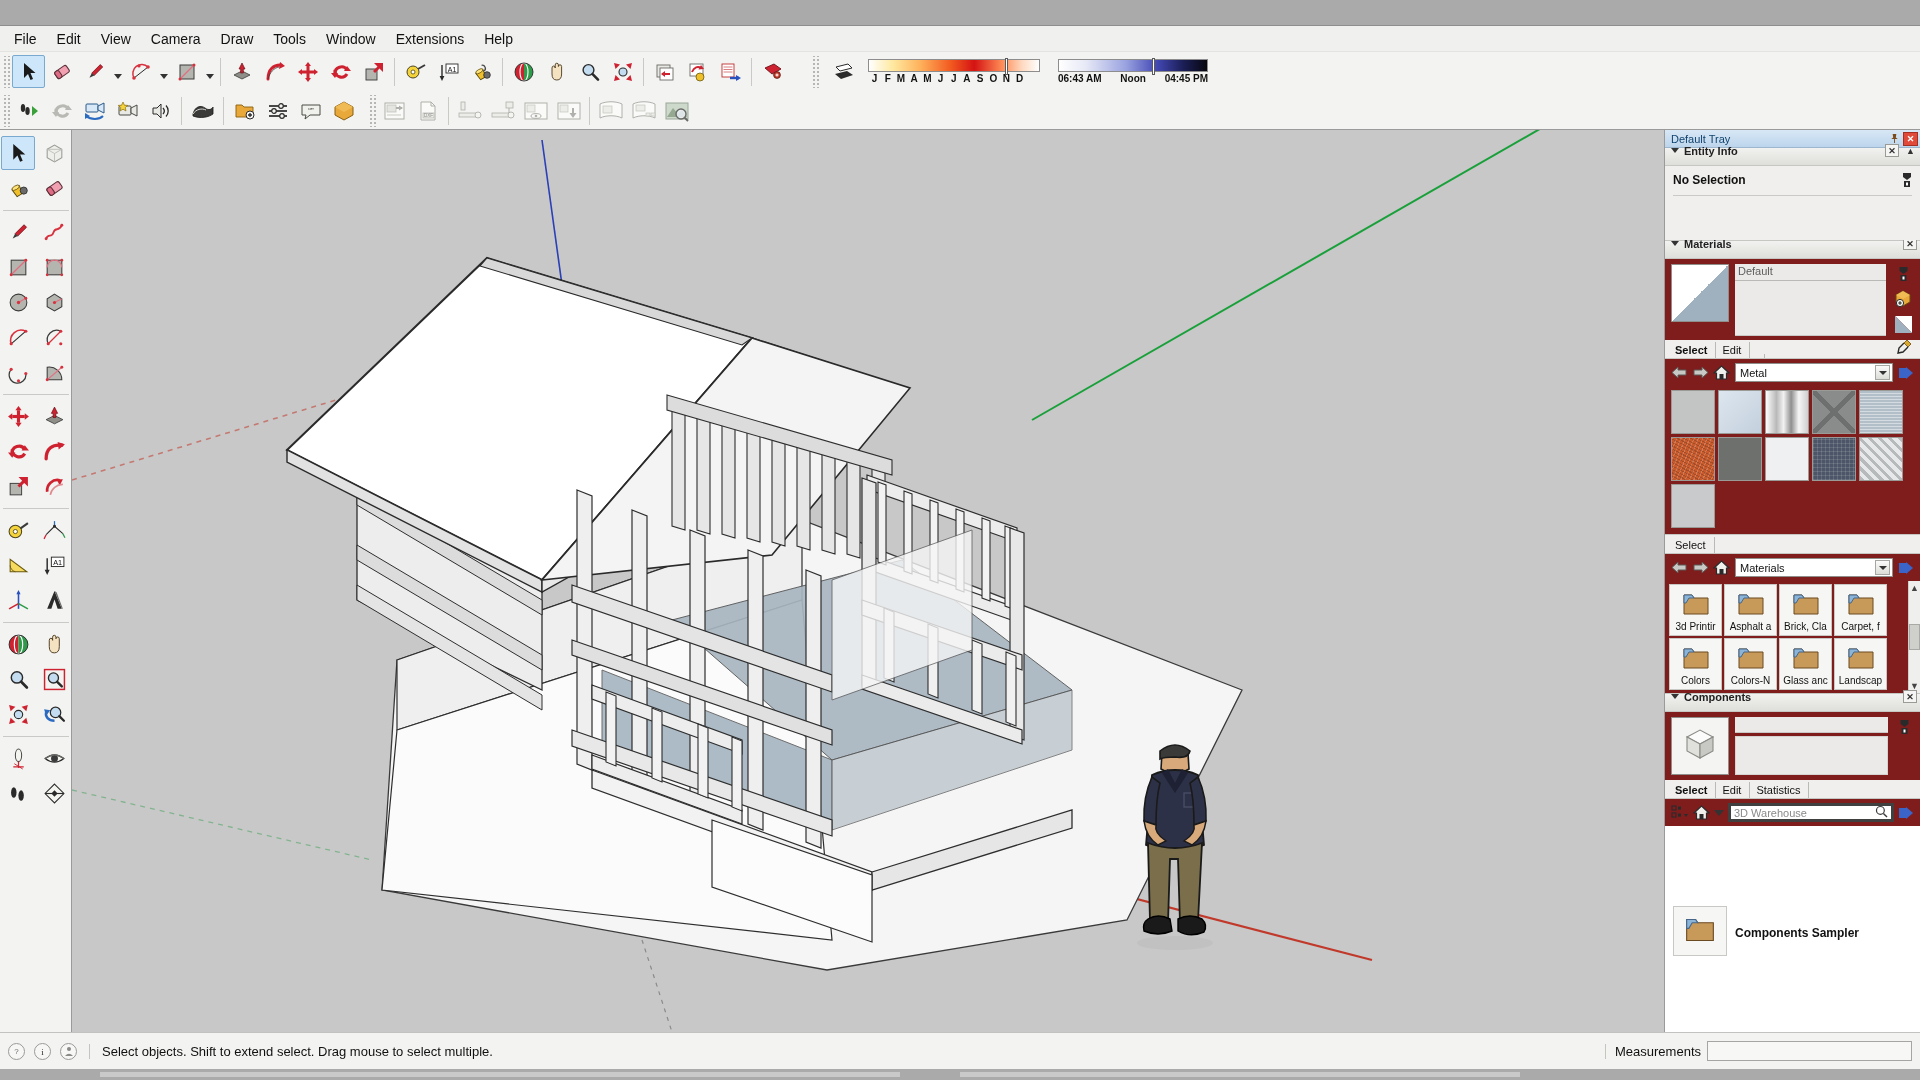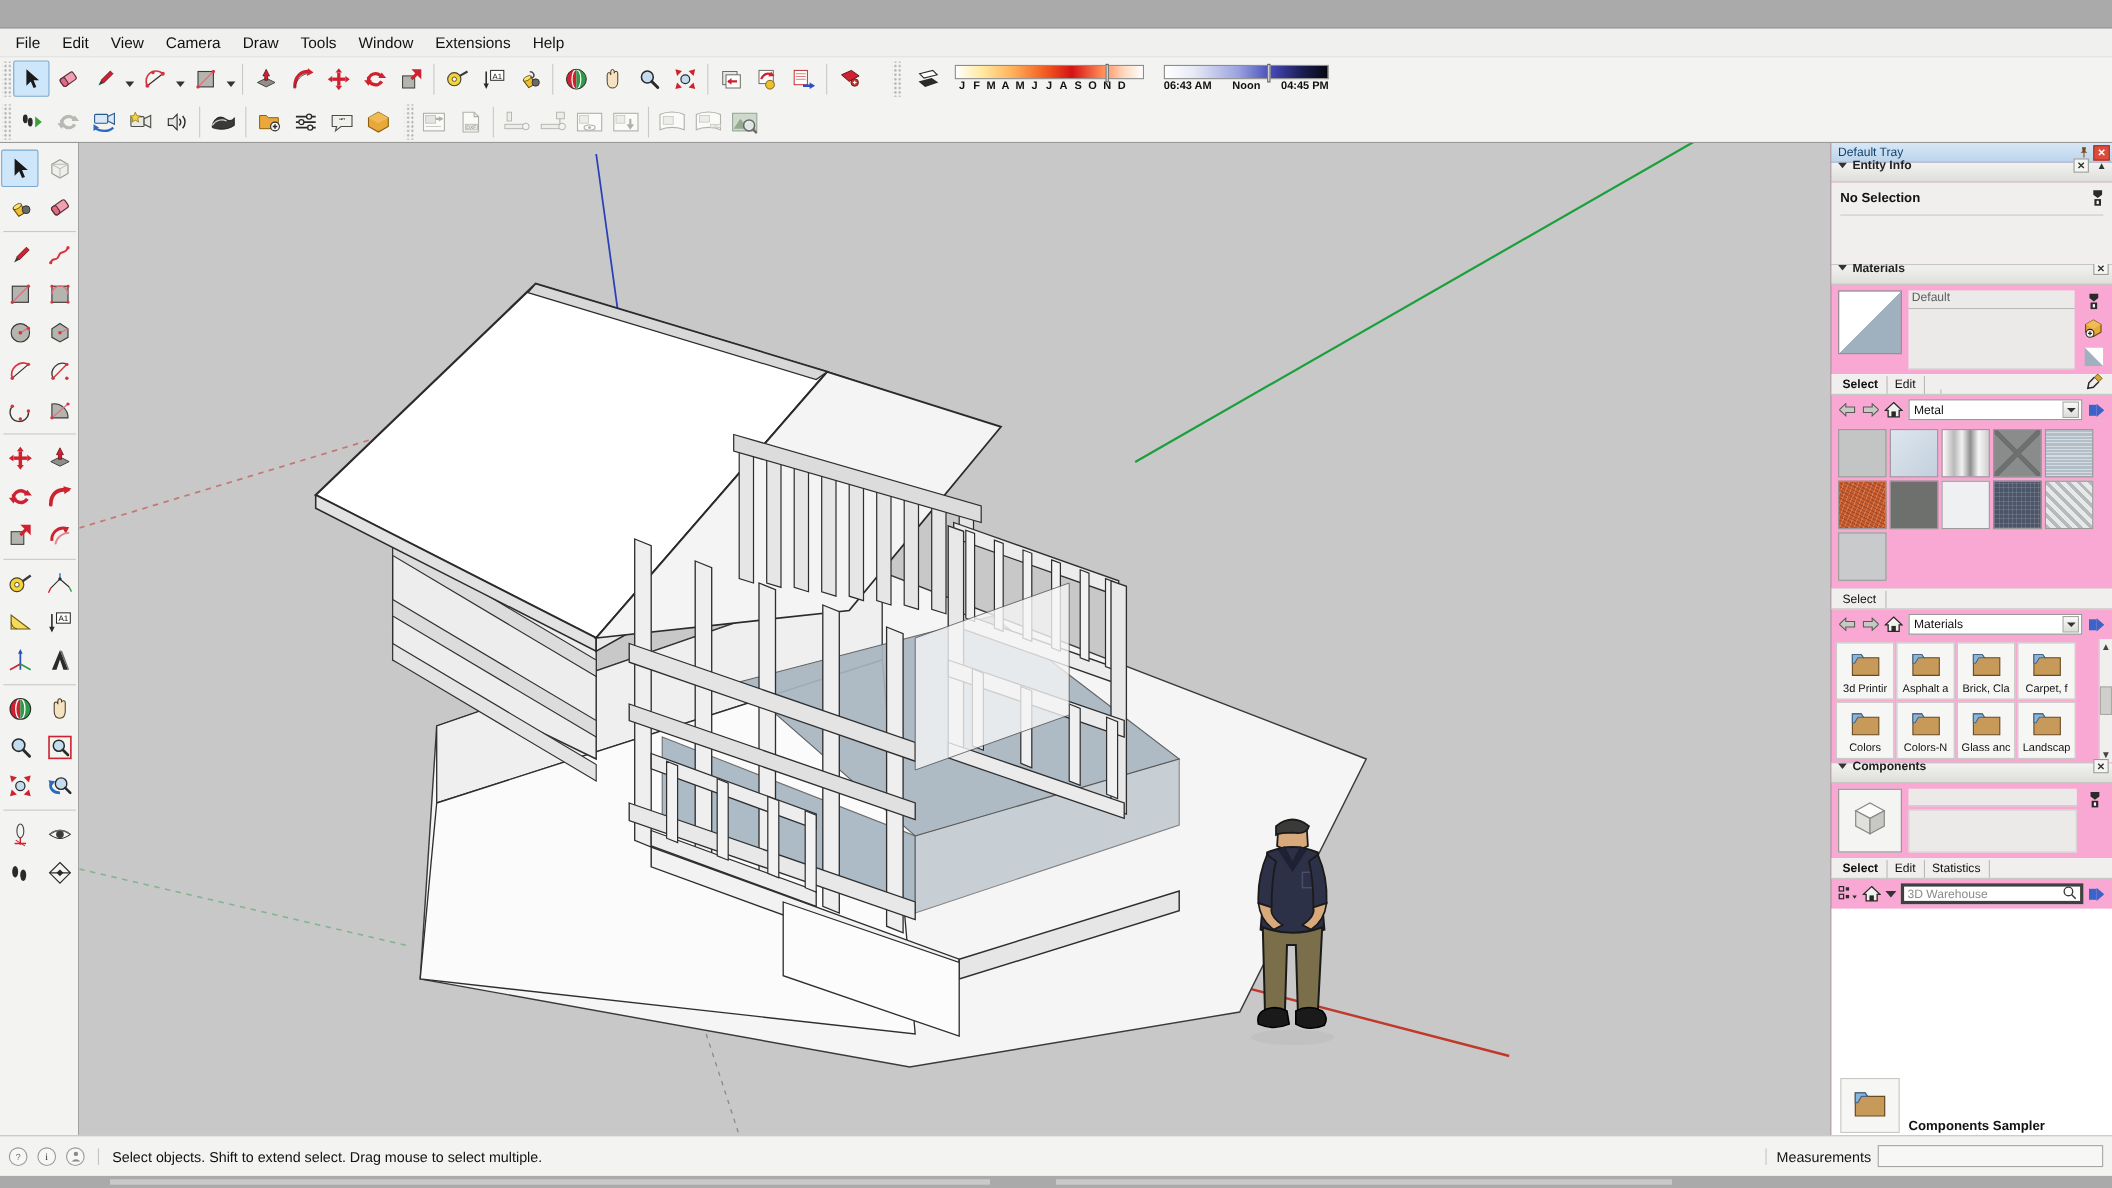--- a/index.html
+++ b/index.html
@@ -92,21 +92,21 @@
   }
   .canvas-wrap svg { display: block; width: 100%; height: 100%; }
   .hscroll {
     position: absolute; left: 72px; bottom: 32px; right: 256px; height: 16px;
     background: #e9e9e6; border-top: 1px solid #c2c2bf;
   }
 
   
   .tray {
     position: absolute; right: 0; top: 130px; width: 256px; bottom: 48px;
-    background: #f9a8d4; border-left: 1px solid #9a9a9a;
+    background: #7f1d1d; border-left: 1px solid #9a9a9a;
     display: flex; flex-direction: column;
   }
   .tray-title {
     height: 18px; display: flex; align-items: center;
     background: linear-gradient(to bottom,#d8e7f5,#bcd5ec);
     border-bottom: 1px solid #9db7cf; padding: 0 2px 0 6px;
     font-size: 11px; color: #12436e;
   }
   .tray-title .sp { flex: 1; }
   .pinbtn, .closebtn {
@@ -194,21 +194,21 @@
   .comp-right { width: 20px; display:flex;flex-direction:column;align-items:center;padding-top:2px; }
 
   .searchrow { display: flex; align-items: center; gap: 4px; padding: 4px 6px; }
   .searchbox {
     flex: 1; height: 19px; border: 3px solid #404040; background: #fff;
     display: flex; align-items: center; padding: 0 3px; font-size: 11px; color: #8a8a8a;
   }
   .searchbox .mag { margin-left: auto; }
   .homeicon { width: 17px; height: 17px; display:flex;align-items:center;justify-content:center; }
 
-  .sampler-row { display: flex; align-items: flex-end; gap: 8px; padding: 6px 6px 2px 8px; background: #fff; flex: 1; }
+  .sampler-row { display: flex; align-items: center; gap: 8px; padding: 6px 6px 2px 8px; background: #fff; flex: 1; }
   .sampler-tile { width: 54px; height: 50px; border: 1px solid #c8c8c4; background: #f6f6f4; display:flex;align-items:center;justify-content:center; }
   .sampler-name { font-size: 12px; font-weight: bold; color: #111; padding-top: 4px; }
 
   
   .statusbar {
     position: absolute; left: 0; bottom: 0; width: 1920px; height: 48px;
     background: #f3f3f1; border-top: 1px solid #c2c2bf;
   }
   .status-inner { display: flex; align-items: center; height: 36px; padding: 0 8px; gap: 9px; }
   .circ-icon {

